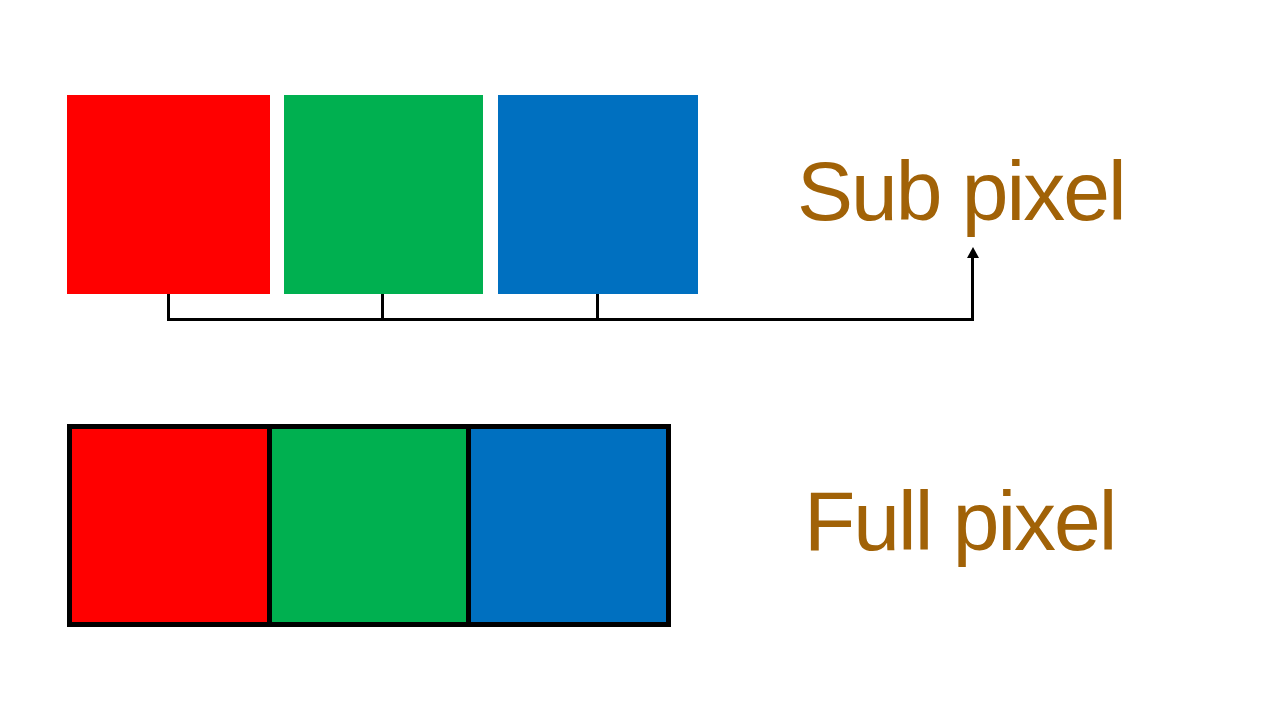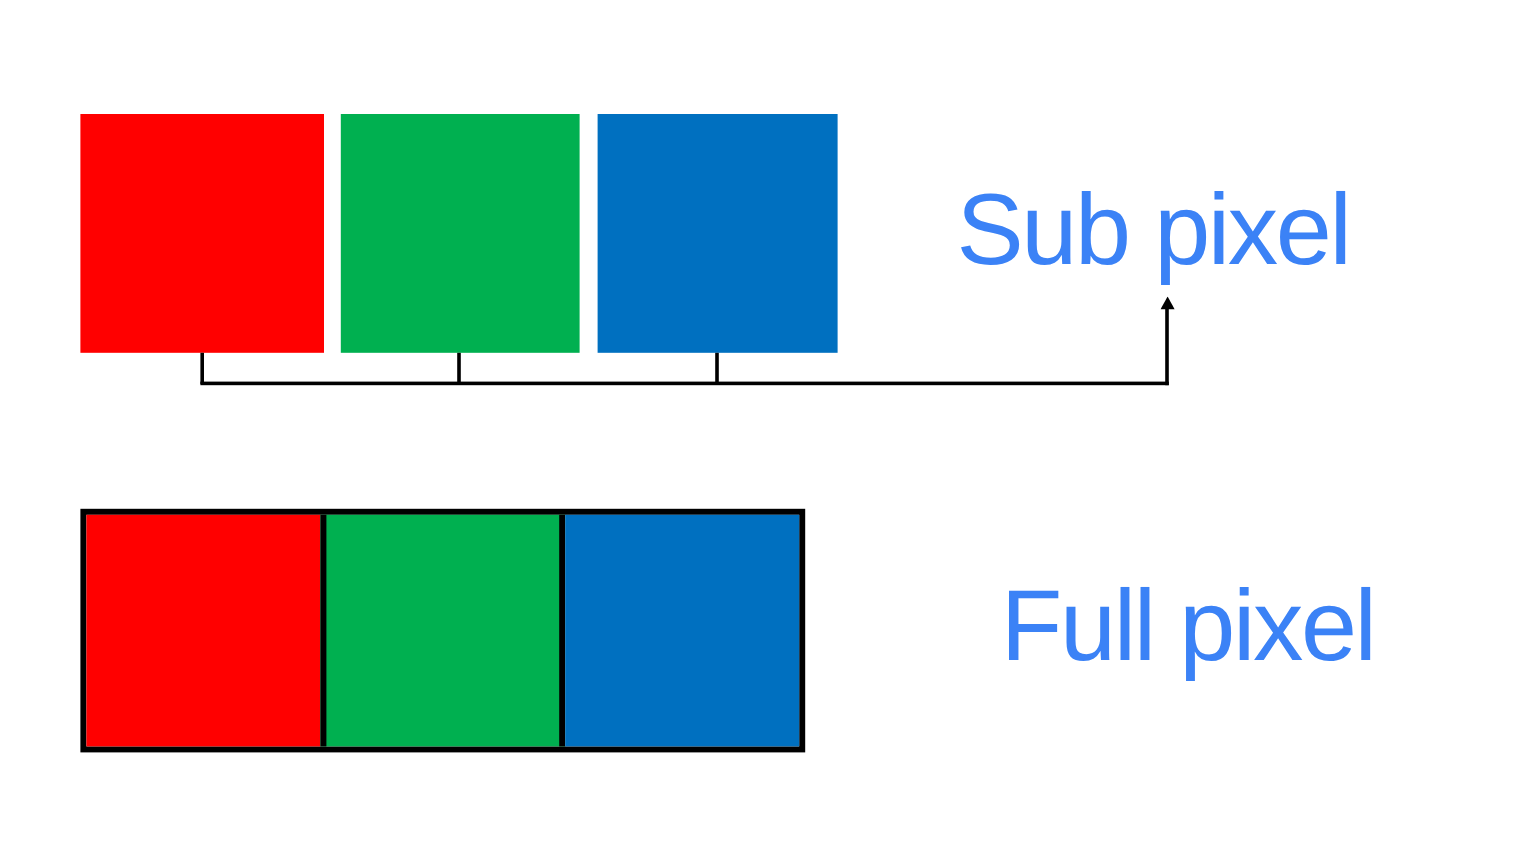--- a/index.html
+++ b/index.html
@@ -27,25 +27,25 @@
   .hline { left: 167px; top: 318px; width: 807px; height: 3px; }
   .riser { left: 971px; top: 256px; width: 3px; height: 65px; }
   .arrowhead { position: absolute; left: 967px; top: 247px; display: block; }
 
   
   .label {
     position: absolute;
     font-size: 84px;
     line-height: 1;
     letter-spacing: -2px;
-    color: #3b82f6;
+    color: #a16207;
     white-space: nowrap;
   }
   .label-sub  { left: 797px; top: 149px; }
-  .label-full { left: 834px; top: 479px; }
+  .label-full { left: 804px; top: 479px; }
 
   
   .fullpx {
     position: absolute;
     left: 67px; top: 424px;
     width: 604px; height: 203px;
     box-sizing: border-box;
     border: 5px solid #000000;
     display: flex;
   }

